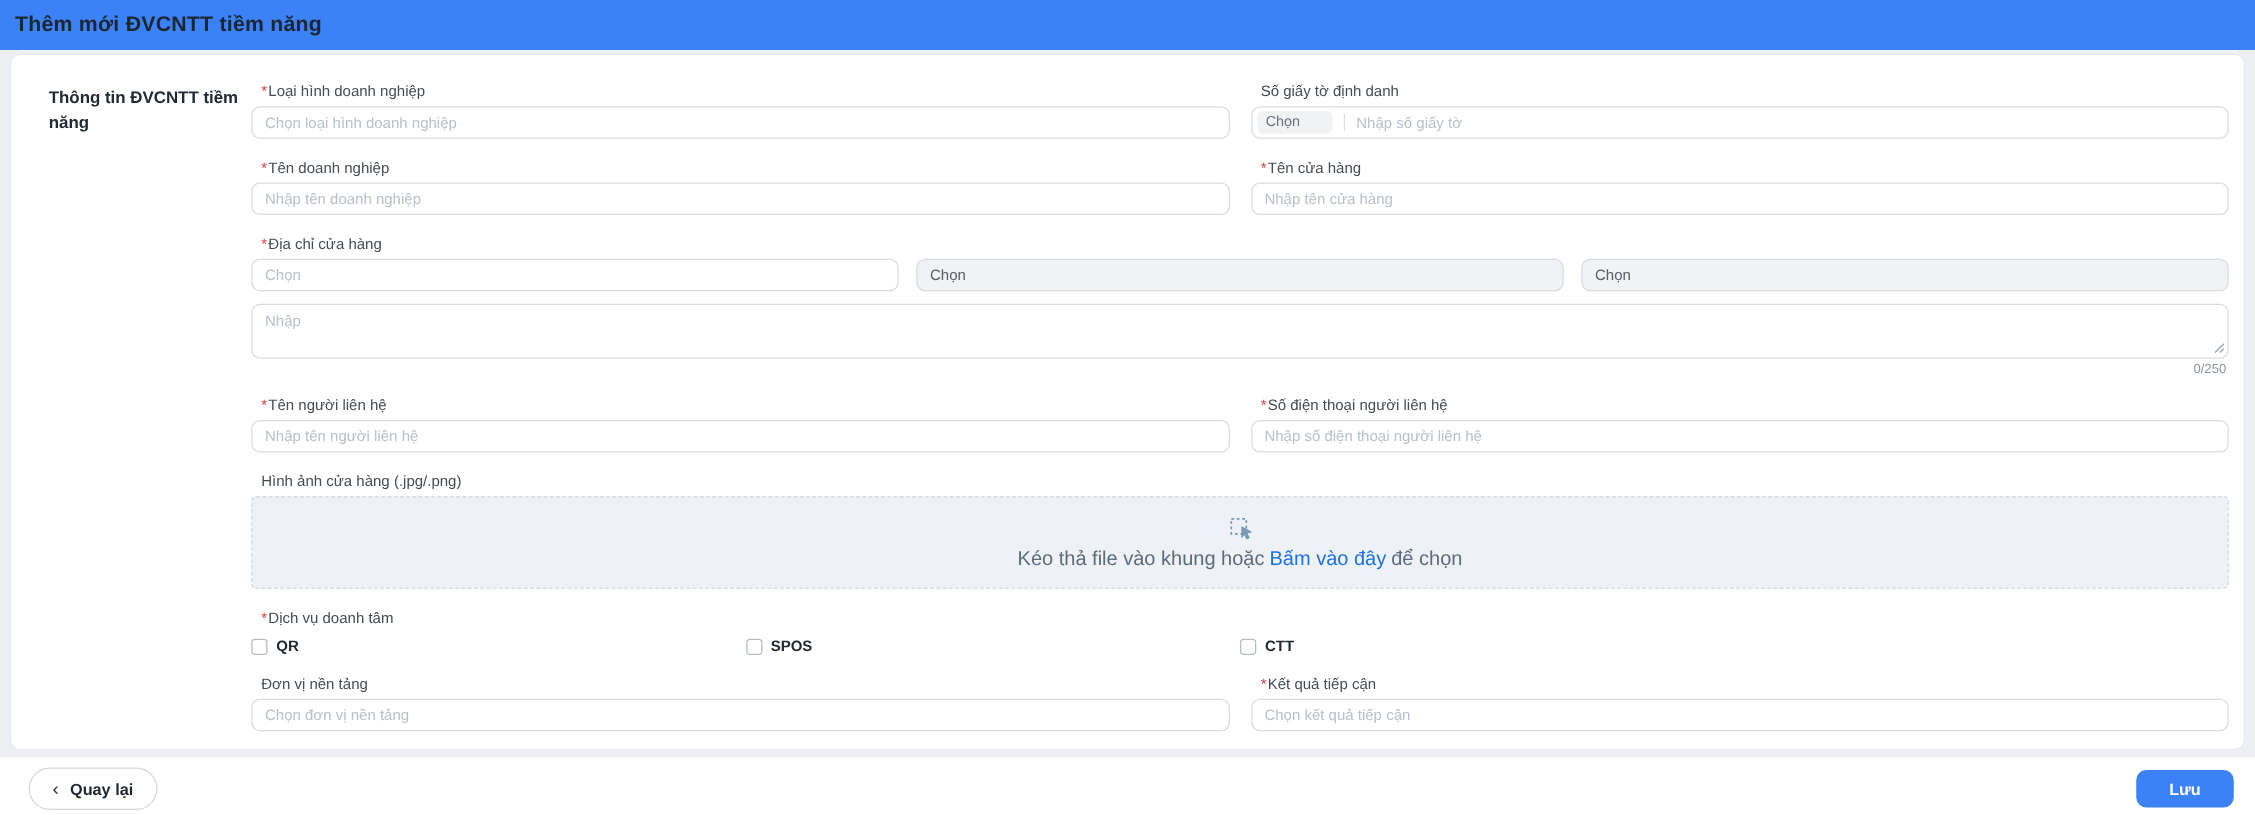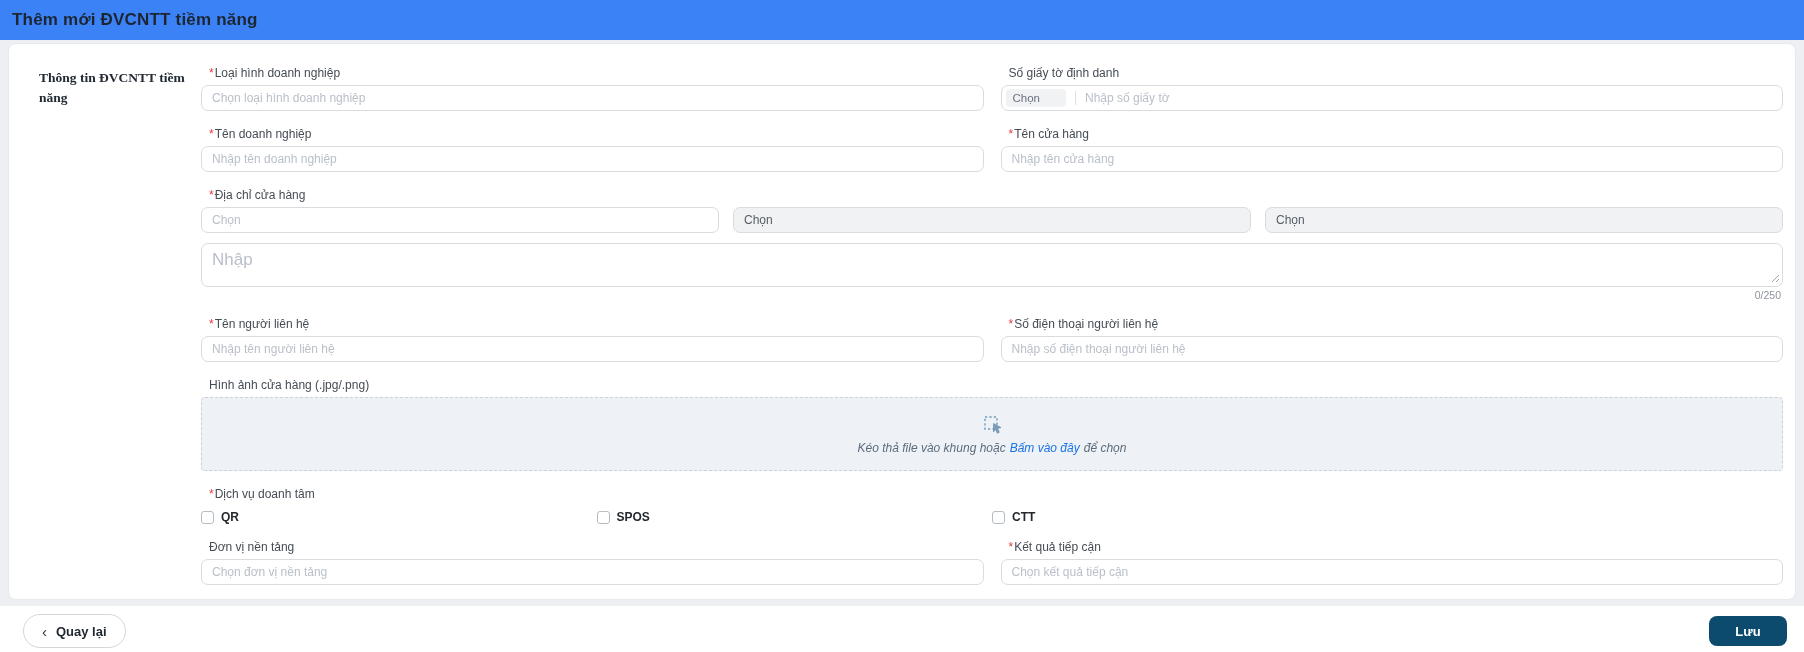--- a/index.html
+++ b/index.html
@@ -22,21 +22,21 @@
   .card {
     background:#fff;
     margin:3px 8px 0 8px;
     border:1px solid #e7eaee;
     border-radius:8px;
     display:flex;
     padding:22px 12px 14px 30px;
     min-height:543px;
   }
   .section-col { width:162px; flex-shrink:0; padding-top:2px; }
-  .section-title { font-size:13.5px; font-weight:700; color:#222a33; line-height:1.45;font-family:Liberation Serif, serif; }
+  .section-title { font-size:13.5px; font-weight:700; color:#222a33; line-height:1.45; }
 
   .form-col { flex:1; min-width:0; }
 
   .row2 { display:grid; grid-template-columns:1fr 1fr; column-gap:17px; margin-bottom:16px; }
   .row3 { display:grid; grid-template-columns:1fr 1fr 1fr; column-gap:14px; }
   .field-label {
     font-size:12px; color:#454c54;
     padding-left:8px; margin-bottom:5px;
     display:flex; gap:1px; align-items:baseline;
     white-space:nowrap;
@@ -80,37 +80,37 @@
     padding:3px 7px; font-size:11.5px; color:#6b7280;
     cursor:pointer; flex-shrink:0;
   }
   .vdivider { width:1px; height:14px; background:#dde1e6; margin:0 9px; flex-shrink:0; }
 
   
   .textarea-wrap { position:relative; margin-top:10px; }
   textarea.raw {
     display:block; width:100%; height:44px; resize:none;
     border:1px solid #d8dce1; border-radius:7px;
-    padding:6px 10px; font-size:17px; font-family:inherit;
+    padding:6px 10px; font-size:12px; font-family:inherit;
     outline:none; color:#3f464d;
   }
   .resize-handle { position:absolute; right:3px; bottom:4px; pointer-events:none; }
   .char-counter { text-align:right; font-size:10.5px; color:#8d949c; margin-top:2px; padding-right:2px; }
 
   
   .upload-block { margin-bottom:16px; }
   .dropzone {
     height:74px;
     background:#eef1f5;
     border:1px dashed #c9d2da;
     border-radius:4px;
     display:flex; flex-direction:column; align-items:center; justify-content:center;
     gap:5px; cursor:pointer;
   }
-  .dz-text { font-size:12px; color:#5c6c7d; display:inline-flex; gap:4px;font-style:italic; }
+  .dz-text { font-size:16px; color:#5c6c7d; display:inline-flex; gap:4px; }
   .dz-link { color:#1a73e8; cursor:pointer; }
 
   
   .services { margin-bottom:16px; }
   .checkbox-row { display:grid; grid-template-columns:1fr 1fr 1fr 1fr; margin-top:9px; }
   .checkbox-item { display:flex; align-items:center; gap:7px; cursor:pointer; }
   .checkbox {
     width:13px; height:13px; background:#fff;
     border:1px solid #b4bcc4; border-radius:3px; flex-shrink:0;
   }
@@ -310,14 +310,14 @@
     </div>
 
   </div>
 </div>
 
 <div class="footer-bar">
   <button class="btn-back">
     <span class="chev">‹</span>
     <span>Quay lại</span>
   </button>
-  <button class="btn-save" style="background: #0c4a6e;">Lưu</button>
+  <button class="btn-save" style="background: #3b82f6;">Lưu</button>
 </div>
 
 </body></html>

